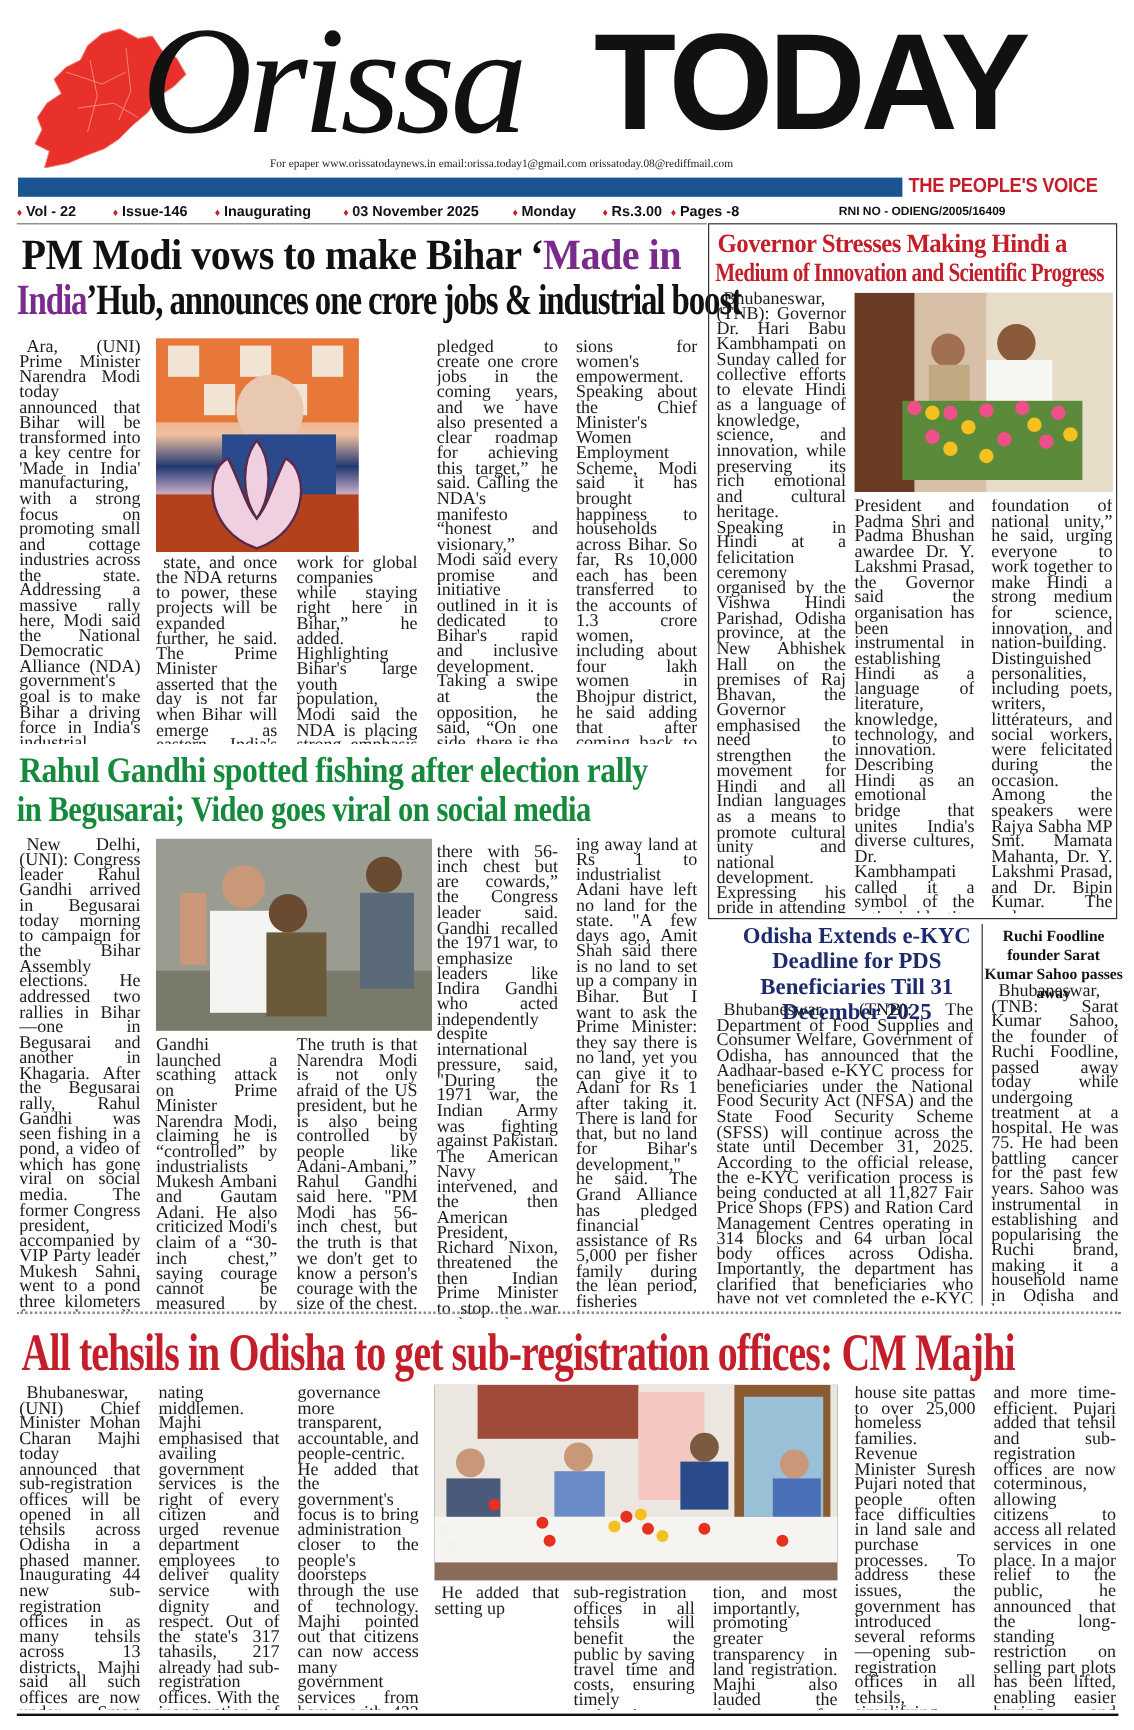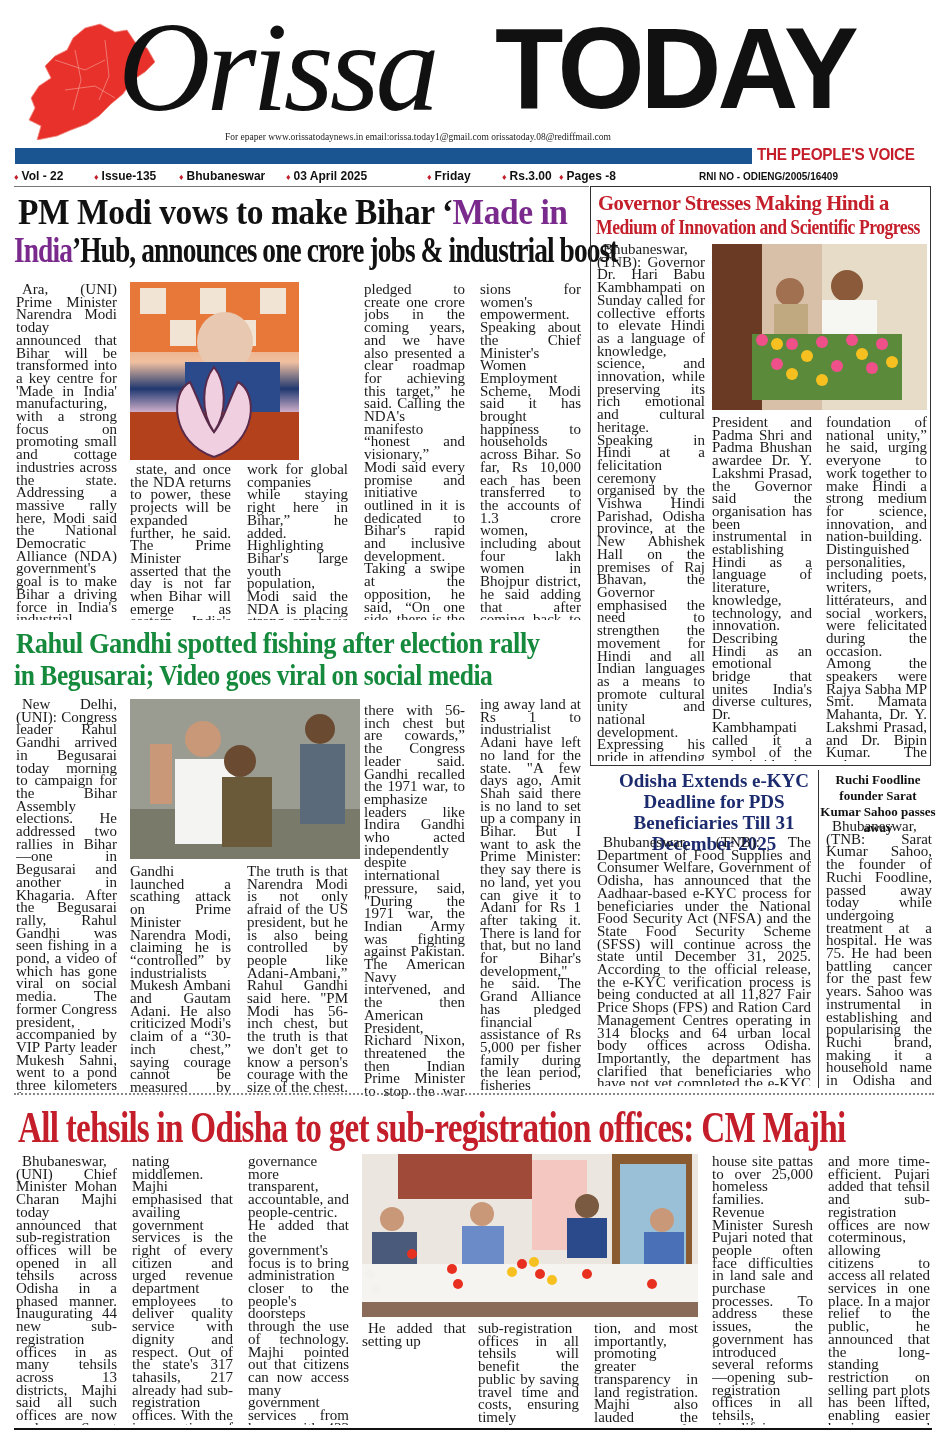--- a/index.html
+++ b/index.html
@@ -49,24 +49,24 @@
   </svg>
   <div id="brand-orissa" class="abs">Orissa</div>
   <div id="brand-today" class="abs">TODAY</div>
   <div id="contact" class="abs">For epaper www.orissatodaynews.in email:orissa.today1@gmail.com orissatoday.08@rediffmail.com</div>
   <div id="blue-bar" class="abs"></div>
   <div id="tagline" class="abs">THE PEOPLE'S VOICE</div>
 </div>
 
 <div id="dateline" class="abs">
   <span style="left:0"><i class="dia">♦</i><b>Vol - 22</b></span>
-  <span style="left:80px"><i class="dia">♦</i><b>Issue-135</b></span>
-  <span style="left:165px"><i class="dia">♦</i><b>Bhubaneswar</b></span>
-  <span style="left:272px"><i class="dia">♦</i><b>03 April 2025</b></span>
-  <span style="left:413px"><i class="dia">♦</i><b>Friday</b></span>
+  <span style="left:80px"><i class="dia">♦</i><b>Issue-146</b></span>
+  <span style="left:165px"><i class="dia">♦</i><b>Inaugurating</b></span>
+  <span style="left:272px"><i class="dia">♦</i><b>03 November 2025</b></span>
+  <span style="left:413px"><i class="dia">♦</i><b>Monday</b></span>
   <span style="left:488px"><i class="dia">♦</i><b>Rs.3.00</b></span>
   <span style="left:545px"><i class="dia">♦</i><b>Pages -8</b></span>
   <span id="rni" style="left:685px;top:4px"><b>RNI NO - ODIENG/2005/16409</b></span>
 </div>
 <div id="rule-top" class="abs"></div>
 
 <article>
   <div id="modi-h1" class="abs hl"><span>PM Modi vows to make Bihar ‘</span><span class="purple">Made in</span></div>
   <div id="modi-h2" class="abs hl"><span class="purple">India</span><span>’Hub, announces one crore jobs &amp; industrial boost</span></div>
 

